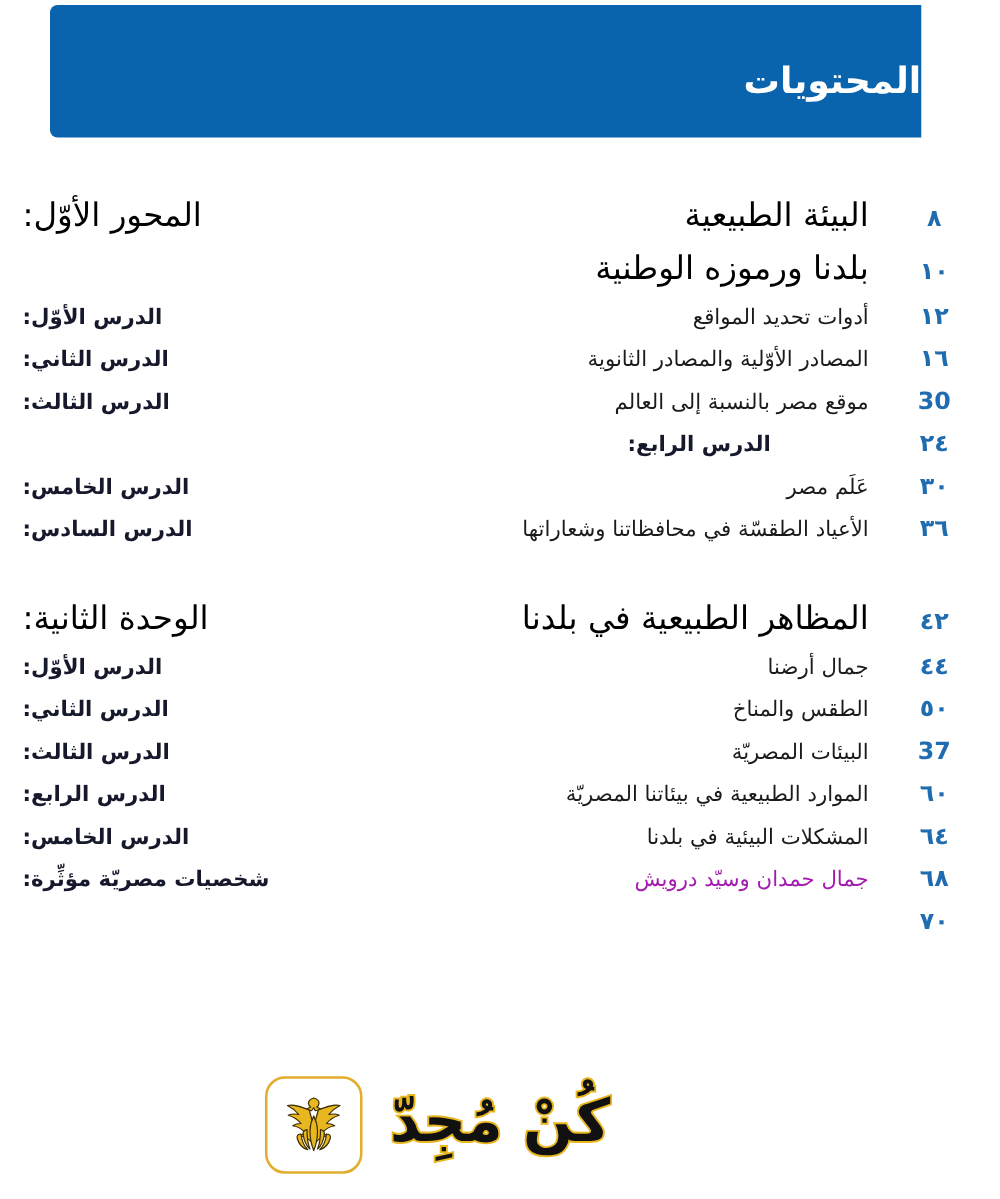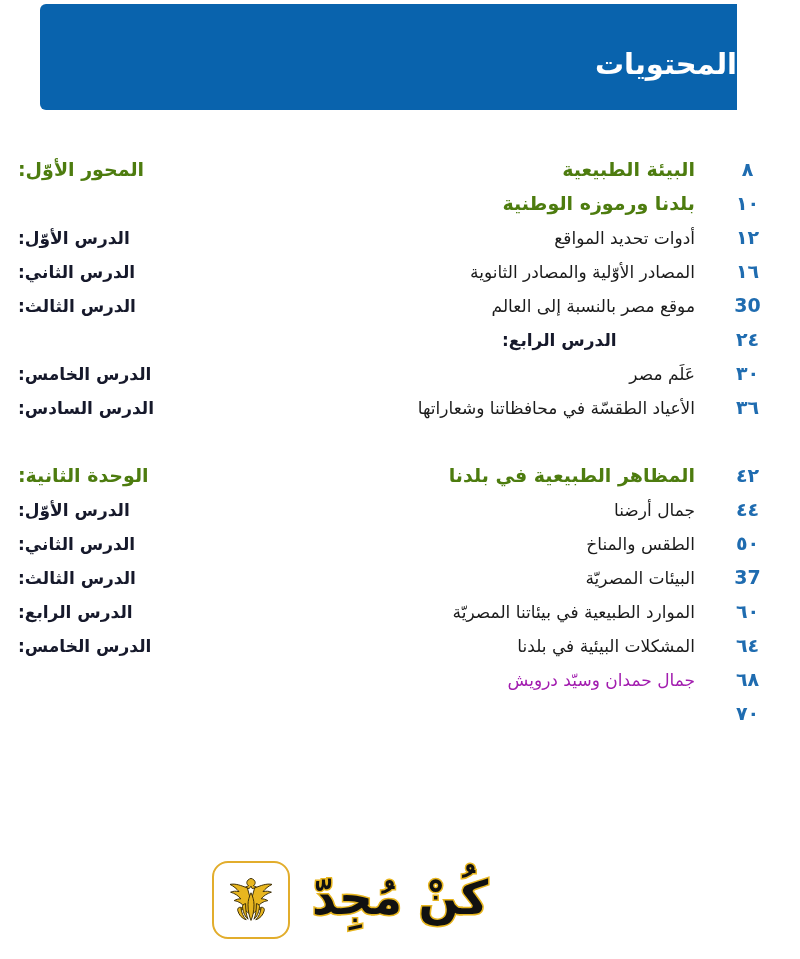--- a/index.html
+++ b/index.html
@@ -113,23 +113,23 @@
     font-size: 19px;
     direction: ltr;
   }
 
   
   .row-head .row-text {
     justify-content: flex-start;
   }
   .row-head .row-label,
   .row-head .row-title {
-    color: #4d7c0f;
-    font-weight: bold;
-    font-size: 19px;
+    color: #000000;
+    font-weight: normal;
+    font-size: 26px;
   }
   .row-head .row-label {
     width: 203px;
   }
 
   .row-lesson .row-label {
     color: #16192b;
     font-weight: bold;
     font-size: 17px;
   }
@@ -316,20 +316,21 @@
       <div class="row-text">
         <div class="row-title">المشكلات البيئية في بلدنا</div>
         <div class="row-label">الدرس الخامس:</div>
       </div>
     </div>
     <div class="gap-sm"></div>
     <div class="toc-row row-special">
       <div class="row-page">٦٨</div>
       <div class="row-text">
         <div class="row-title">جمال حمدان وسيّد درويش</div>
+        <div class="row-label">شخصيات مصريّة مؤثِّرة:</div>
       </div>
     </div>
     <div class="gap-sm"></div>
     <div class="toc-row row-plain">
       <div class="row-page">٧٠</div>
     </div>
   </div>
 
 <div class="footer">
   <div class="emblem-box">

